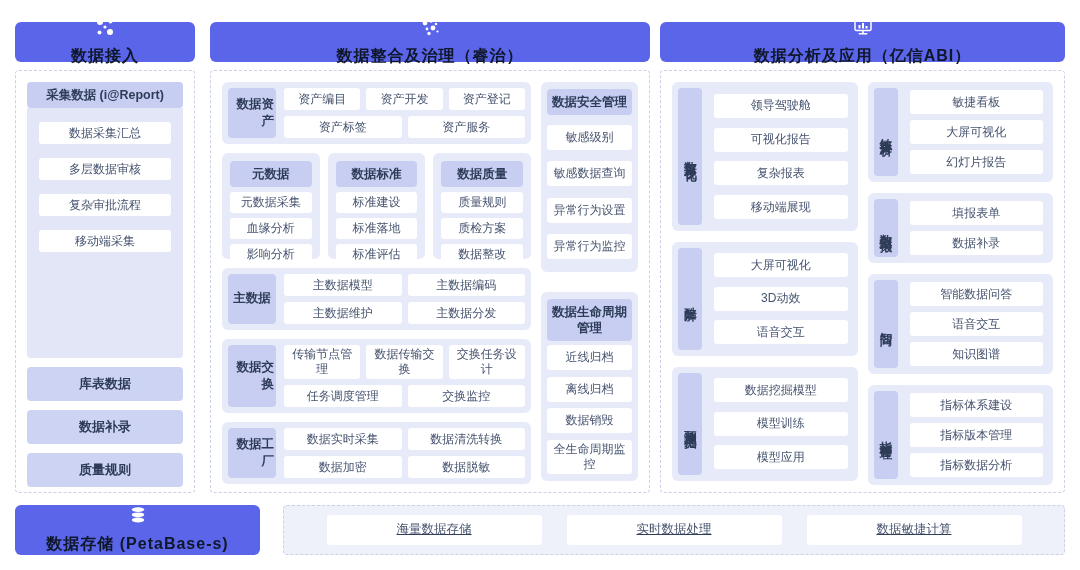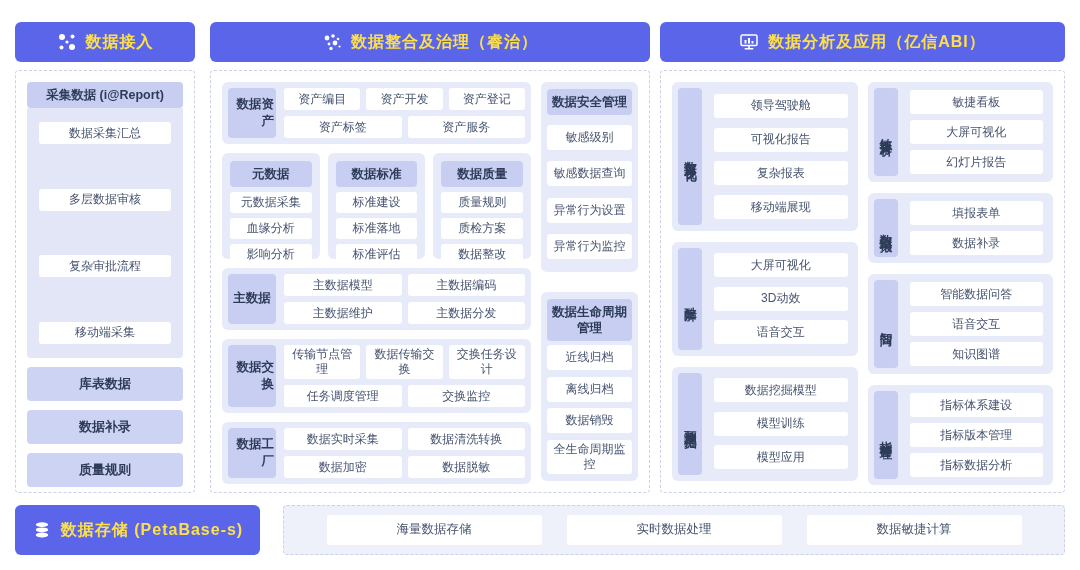--- a/index.html
+++ b/index.html
@@ -5,23 +5,23 @@
   * { margin:0; padding:0; box-sizing:border-box; }
   html,body { background:#ffffff; }
   .page {
     width:1080px; height:570px; position:relative; background:#ffffff;
     font-family:"Liberation Sans","DejaVu Sans",sans-serif; color:#2e3c58;
     overflow:hidden;
   }
   
   .top-row { display:flex; margin:22px 15px 0 15px; height:40px; }
   .hdr {
-    background:#5b65e9; border-radius:6px; color:#fde047;
+    background:#5b65e9; border-radius:6px; color:#0f172a;
     display:flex; align-items:center; justify-content:center;
-    font-size:16px; font-weight:bold; letter-spacing:1px; gap:9px;
+    font-size:16px; font-weight:bold; letter-spacing:1px; gap:9px;flex-direction:column;
   }
   .w-access { width:180px; margin-right:15px; }
   .w-gov    { width:440px; margin-right:10px; }
   .w-ana    { flex:1; }
   .hico { width:20px; height:20px; flex:0 0 auto; }
 
   
   .main-row { display:flex; margin:8px 15px 0 15px; height:423px; }
   .panel {
     border:1.5px dashed #ccd0e8; border-radius:4px; background:#ffffff;
@@ -31,21 +31,21 @@
     background:#ffffff; border-radius:3px; min-height:22px;
     display:flex; align-items:center; justify-content:center;
     font-size:12px; color:#46536f; text-align:center; line-height:1.25; padding:2px 3px;
   }
   .sec-hd {
     background:#c7cef2; border-radius:4px; text-align:center;
     padding:5px 2px; font-weight:bold; font-size:12.5px; color:#2e3c58;
     line-height:1.3;
   }
   .lav { background:#e7eaf9; border-radius:6px; }
-  .collect-bd { background:#e2e6f7; border-radius:0 0 4px 4px; padding:14px 12px; display:flex; flex-direction:column; gap:20px; flex:1;justify-content:space-between; }
+  .collect-bd { background:#e2e6f7; border-radius:0 0 4px 4px; padding:14px 12px; display:flex; flex-direction:column; gap:14px; flex:1; }
   .src-bar {
     background:#cdd4f3; border-radius:4px; height:34px; margin-top:9px;
     display:flex; align-items:center; justify-content:center;
     font-weight:bold; font-size:13px; color:#2e3c58;
   }
   .collect-wrap { height:276px; display:flex; flex-direction:column; }
   .spacer { flex:1; }
 
   
   .gov-cols { display:flex; gap:10px; height:100%; }
@@ -80,21 +80,21 @@
   }
   .ana-items { flex:1; display:flex; flex-direction:column; justify-content:space-evenly; gap:6px; padding:2px 4px; }
   .ana-items .item { min-height:24px; }
   .grow2 { flex-grow:2.1; } .grow3 { flex-grow:3; } .grow4 { flex-grow:4; }
 
   
   .bottom-row { display:flex; margin:12px 15px 0 15px; height:50px; }
   .storage-hdr { width:245px; flex:0 0 245px; margin-right:23px; }
   .storage-bar {
     flex:1; border:1.5px dashed #ccd0e8; border-radius:4px; background:#eef0fa;
-    display:flex; align-items:center; justify-content:space-around; padding:0 30px;
+    display:flex; align-items:center; justify-content:space-around; padding:0 30px;text-decoration:underline;
   }
   .storage-bar .item { width:215px; height:30px; font-size:12.5px; }
 </style>
 </head>
 <body>
 
 <div class="page">
 
   <div class="top-row">
     <div class="hdr w-access">

